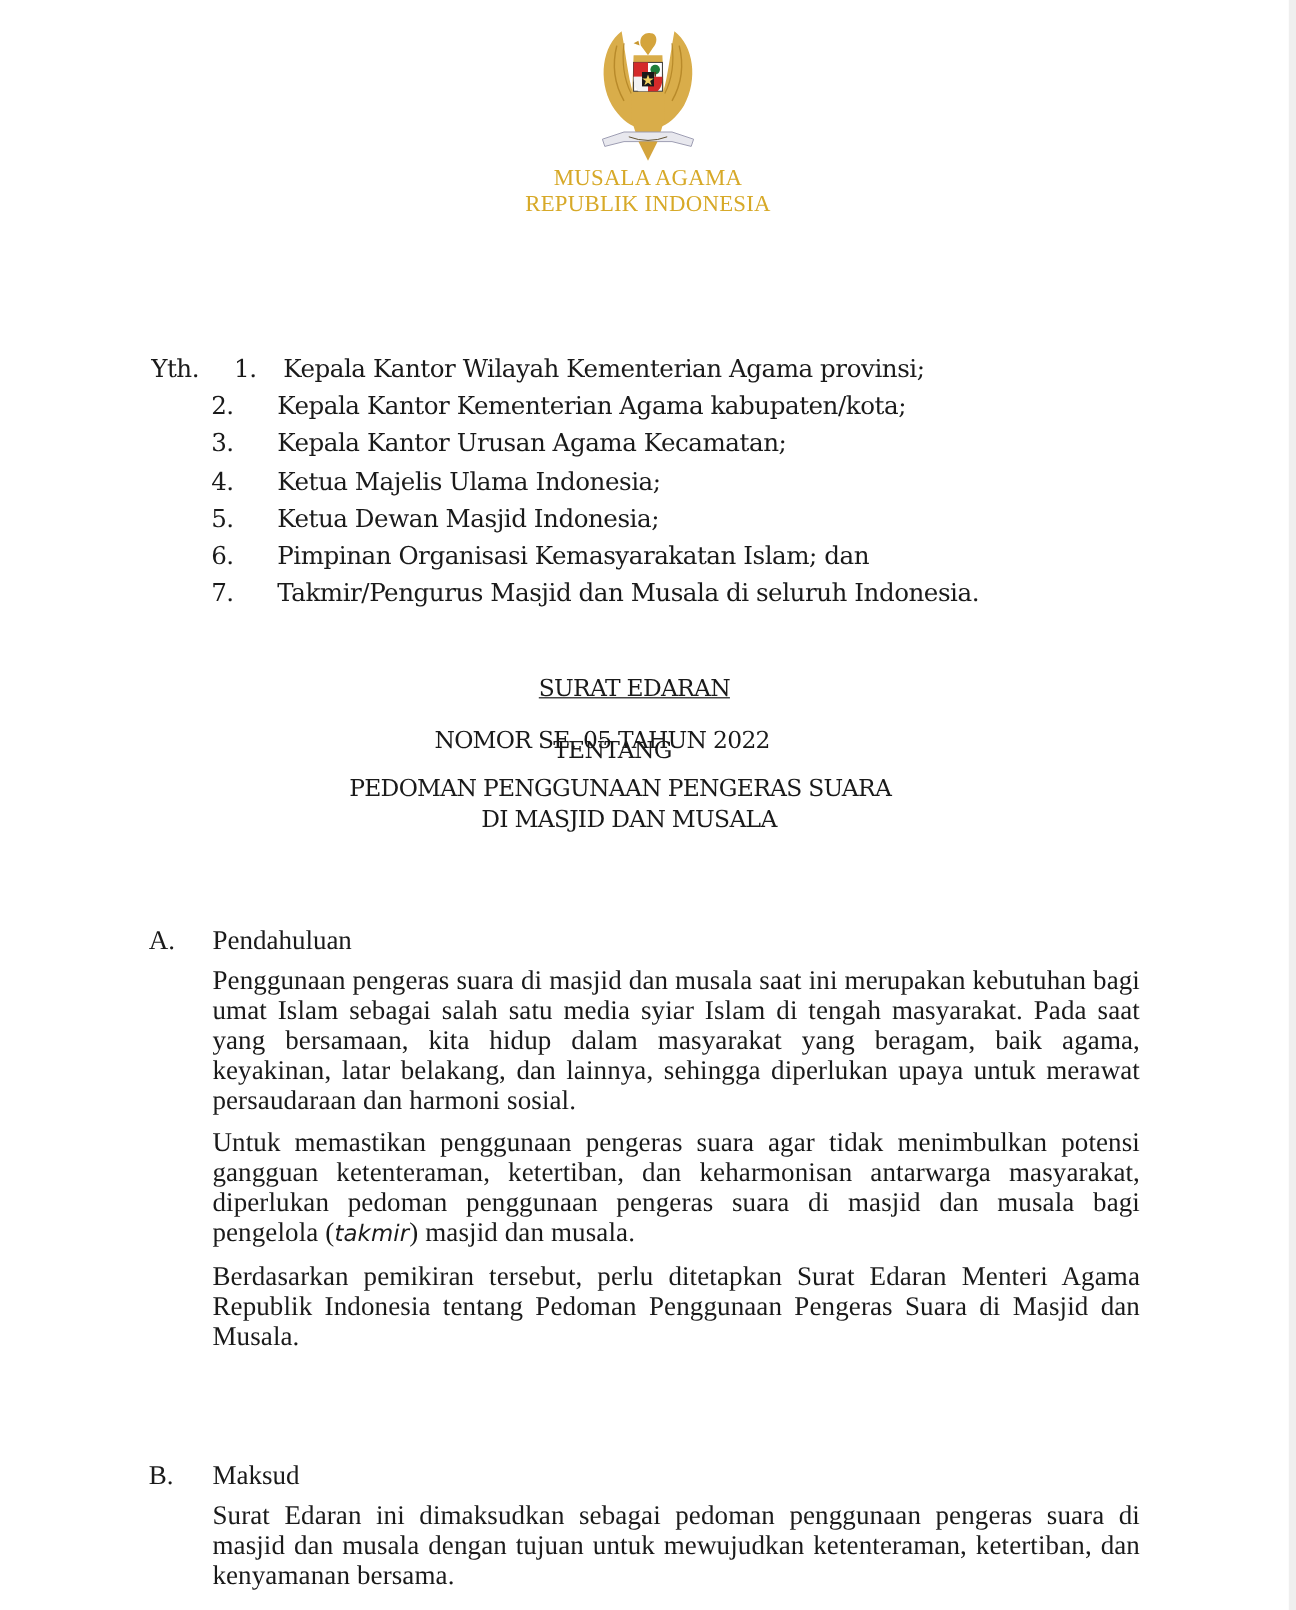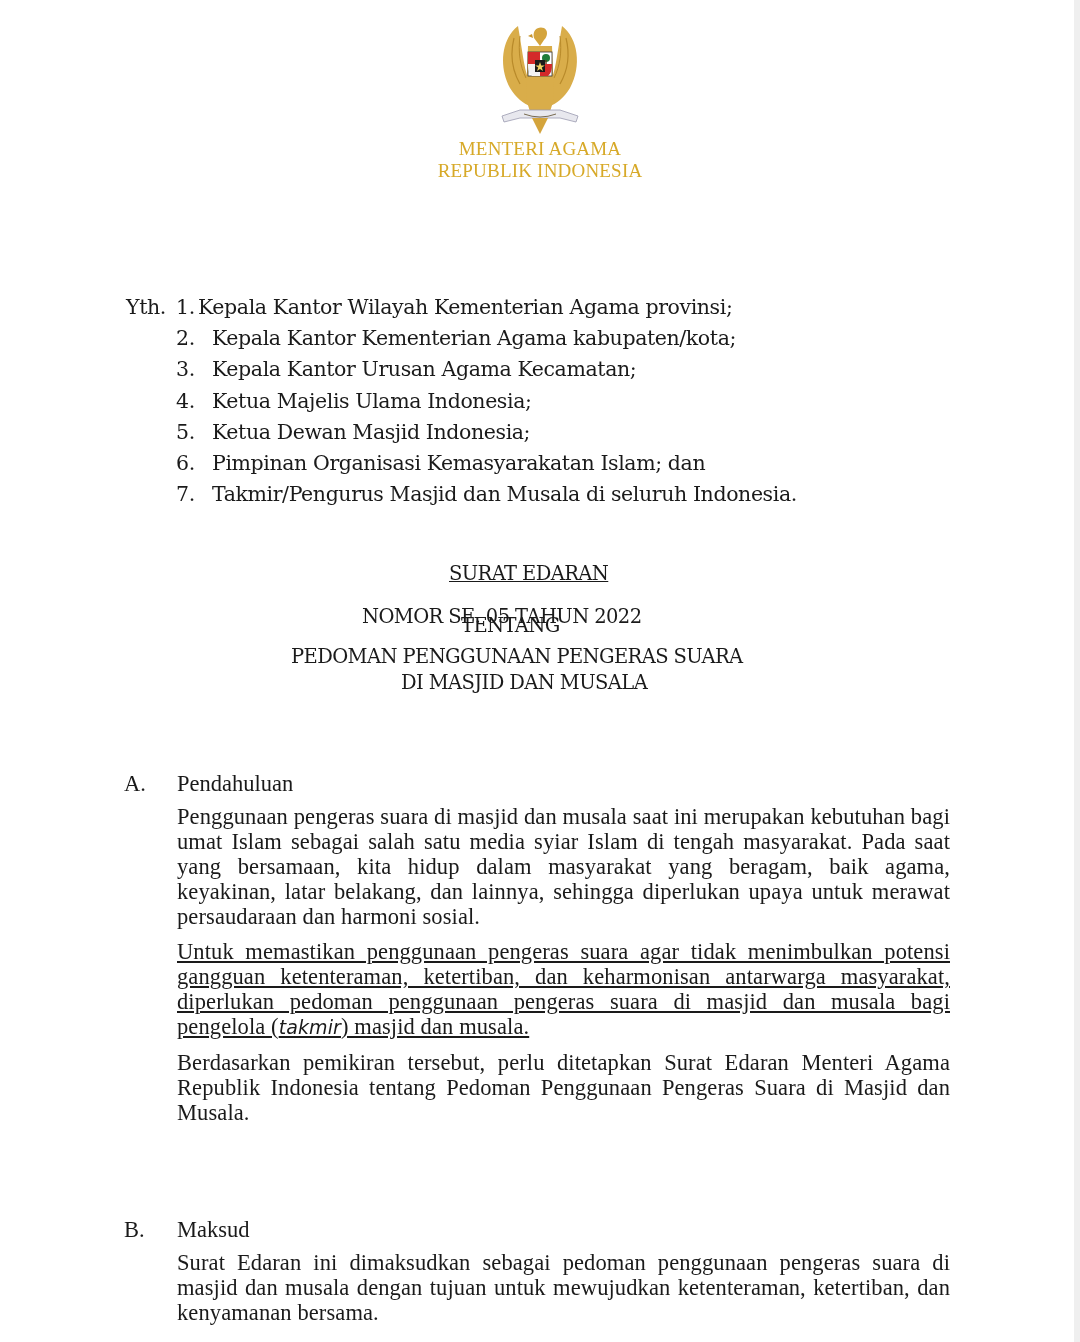--- a/index.html
+++ b/index.html
@@ -46,21 +46,21 @@
 
     .recipients {
       position: absolute;
       left: 126px;
       top: 292px;
       font-size: 20.5px;
       line-height: 31.2px;
       font-family: "DejaVu Serif", serif;
       letter-spacing: -0.4px;
     }
-    .recipients .row { display: flex; white-space: nowrap; }
+    .recipients .row { display: flex; white-space: nowrap; gap: 19px; }
     .recipients .yth { width: 50px; }
     .recipients .num { width: 36px; }
     .recipients .row.indent { padding-left: 50px; }
 
     .title-block {
       position: absolute;
       left: 0;
       top: 562px;
       width: 1080px;
       font-family: "DejaVu Serif", serif;
@@ -119,21 +119,21 @@
     <path d="M48 46 L60 46 L60 58 L52 58 C49 55 48 52 48 46 Z" fill="#f2f2f2"></path>
     <path d="M60 46 L72 46 C72 52 71 55 68 58 L60 58 Z" fill="#d42a2a"></path>
     <rect x="55" y="42" width="10" height="12" fill="#1a1a1a"></rect>
     <polygon points="60,44 61.2,47.5 64.8,47.5 61.8,49.6 63,53 60,51 57,53 58.2,49.6 55.2,47.5 58.8,47.5" fill="#f0d060"></polygon>
 
     <path d="M22 98 L40 92 L80 92 L98 98 L96 104 L80 100 L40 100 L24 104 Z" fill="#e8e8ee" stroke="#9a9ab0" stroke-width="0.8"></path>
     <path d="M44 96 Q60 102 76 96" stroke="#5a4a2a" stroke-width="0.8" fill="none"></path>
 
     <path d="M52 100 L60 116 L68 100 Z" fill="#d4a43c"></path>
   </svg>
-  <div class="office-title line1">MENTERI AGAMA</div>
+  <div class="office-title line1">MUSALA AGAMA</div>
   <div class="office-title">REPUBLIK INDONESIA</div>
 </div>
 
 <div class="recipients">
   <div class="row">
     <span class="yth">Yth.</span>
     <span class="num" style="width:22px">1.</span>
     <span>Kepala Kantor Wilayah Kementerian Agama provinsi;</span>
   </div>
   <div class="row indent">
@@ -169,21 +169,21 @@
   <div class="tline" style="left:291px; top:83px;">PEDOMAN PENGGUNAAN PENGERAS SUARA</div>
   <div class="tline" style="left:401px; top:109px;">DI MASJID DAN MUSALA</div>
 </div>
 
 <div class="section" style="top:770px;">
   <div class="section-head">
     <span class="section-letter">A.</span>
     <span>Pendahuluan</span>
   </div>
   <p class="para" style="margin-top:6px; margin-bottom:0;">Penggunaan pengeras suara di masjid dan musala saat ini merupakan kebutuhan bagi umat Islam sebagai salah satu media syiar Islam di tengah masyarakat. Pada saat yang bersamaan, kita hidup dalam masyarakat yang beragam, baik agama, keyakinan, latar belakang, dan lainnya, sehingga diperlukan upaya untuk merawat persaudaraan dan harmoni sosial.</p>
-  <p class="para" style="margin-top:10px; margin-bottom:5px;text-decoration:underline;"><span>Untuk memastikan penggunaan pengeras suara agar tidak menimbulkan potensi gangguan ketenteraman, ketertiban, dan keharmonisan antarwarga masyarakat, diperlukan pedoman penggunaan pengeras suara di masjid dan musala bagi pengelola (</span><em>takmir</em><span>) masjid dan musala.</span></p>
+  <p class="para" style="margin-top:10px; margin-bottom:5px;"><span>Untuk memastikan penggunaan pengeras suara agar tidak menimbulkan potensi gangguan ketenteraman, ketertiban, dan keharmonisan antarwarga masyarakat, diperlukan pedoman penggunaan pengeras suara di masjid dan musala bagi pengelola (</span><em>takmir</em><span>) masjid dan musala.</span></p>
   <p class="para" style="margin-top:10px; margin-bottom:12px;">Berdasarkan pemikiran tersebut, perlu ditetapkan Surat Edaran Menteri Agama Republik Indonesia tentang Pedoman Penggunaan Pengeras Suara di Masjid dan Musala.</p>
 </div>
 
 <div class="section" style="top:1216px;">
   <div class="section-head">
     <span class="section-letter">B.</span>
     <span>Maksud</span>
   </div>
   <p class="para" style="margin-top:6px; margin-bottom:12px;">Surat Edaran ini dimaksudkan sebagai pedoman penggunaan pengeras suara di masjid dan musala dengan tujuan untuk mewujudkan ketenteraman, ketertiban, dan kenyamanan  bersama.</p>
 </div>

